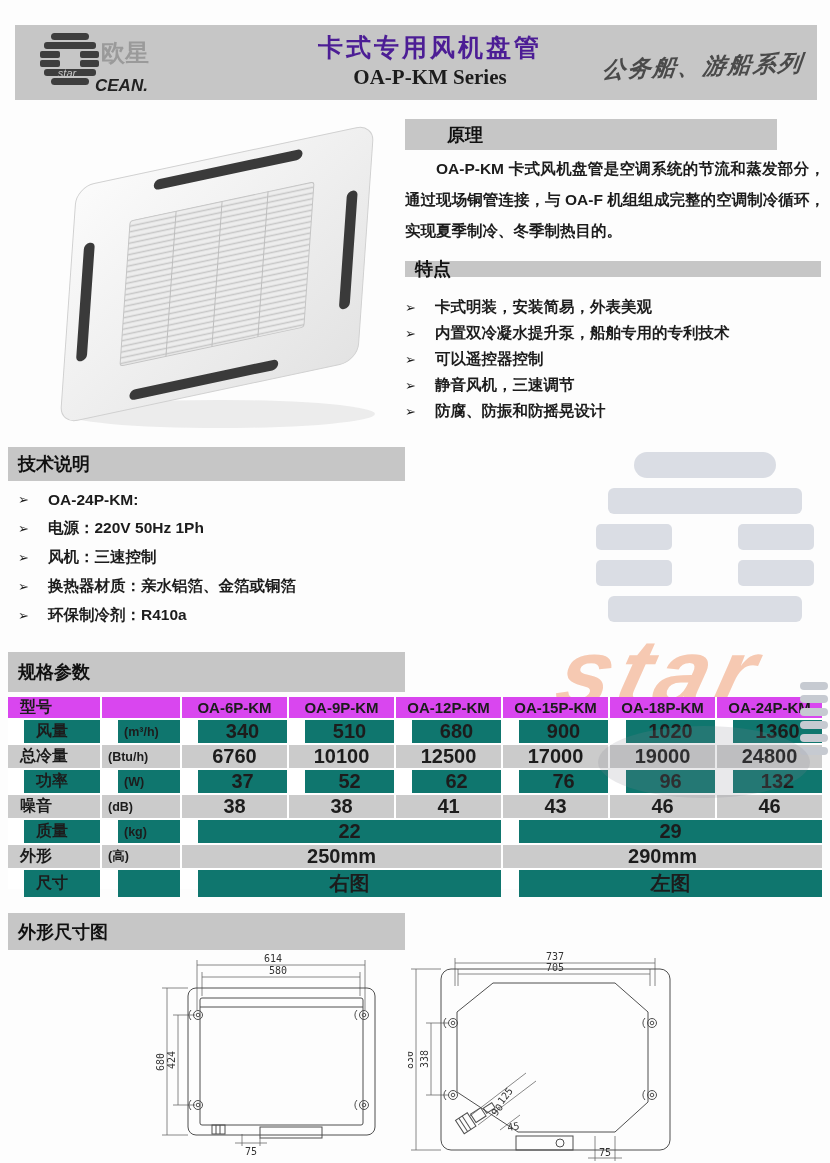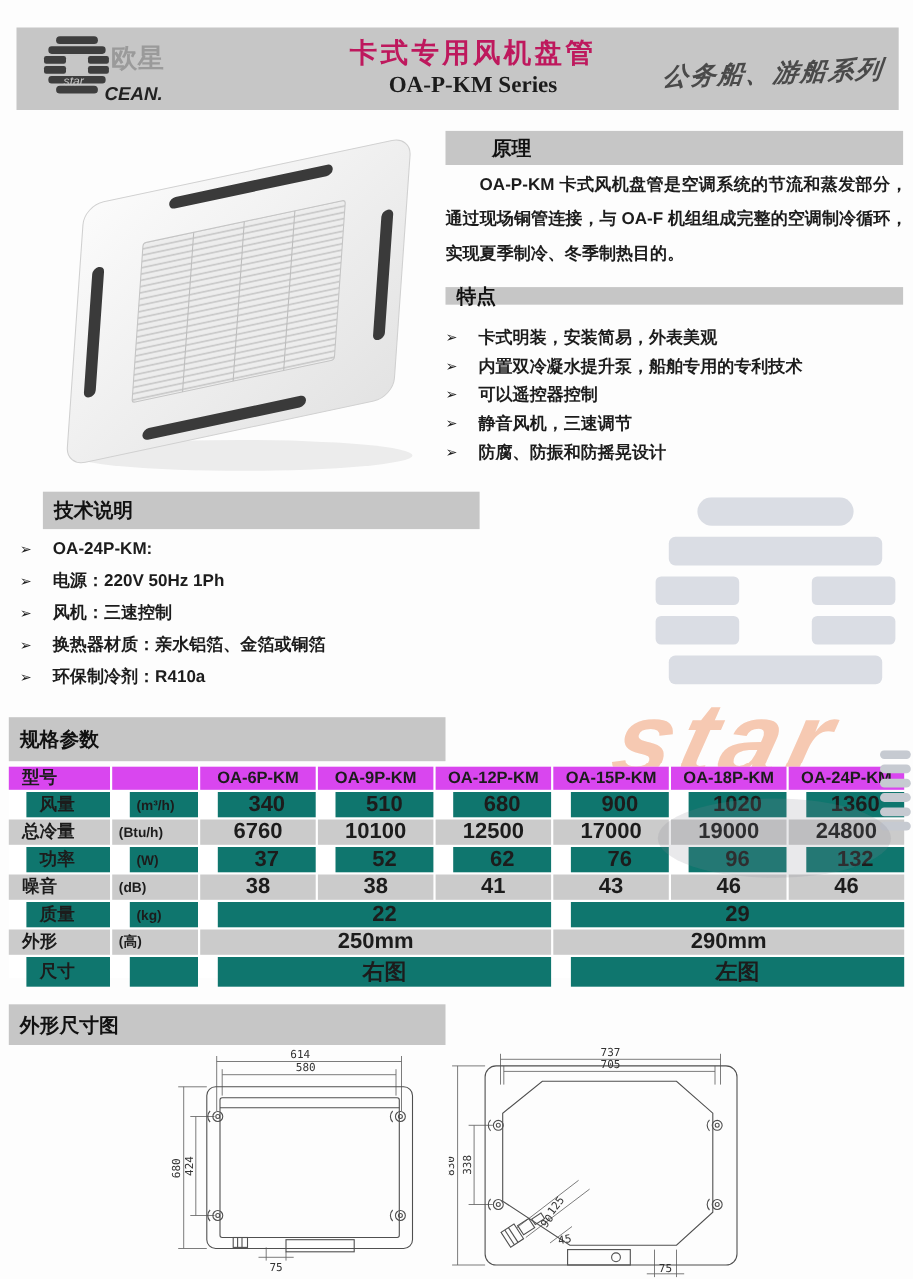--- a/index.html
+++ b/index.html
@@ -11,30 +11,30 @@
   .wm-star{left:560px;top:618px;font-size:96px;font-weight:bold;font-style:italic;
            color:#f6c9b2;letter-spacing:6px;transform:skewX(-14deg);white-space:nowrap;}
   .wm-overlay{z-index:3;pointer-events:none;}
   .wm-ellipse{left:598px;top:726px;width:212px;height:72px;border-radius:50%;
               background:#83878e;opacity:.18;}
   
   .content{z-index:1;}
   .header-bar{left:15px;top:25px;width:802px;height:75px;background:#c6c6c6;}
   .logo-svg{left:22px;top:6px;width:190px;height:64px;}
   .title-wrap{left:230px;top:6px;width:370px;text-align:center;}
-  .title-cn{font-size:25px;font-weight:bold;letter-spacing:3px;color:#be185d;}
+  .title-cn{font-size:25px;font-weight:bold;letter-spacing:3px;color:#4c1d95;}
   .title-en{font-size:21px;font-weight:bold;font-family:"Liberation Serif","DejaVu Serif",serif;margin-top:1px;}
   .tagline{right:14px;top:26px;font-size:23px;font-weight:bold;font-style:italic;
            color:#4a4a4a;letter-spacing:2px;transform:skewX(-8deg) rotate(-2deg);}
   
   .sec-bar{background:#c6c6c6;font-size:18px;font-weight:bold;color:#111;
            box-sizing:border-box;padding-left:10px;display:flex;align-items:center;}
-  .bar-principle{left:405px;top:119px;width:416px;height:31px;padding-left:42px;}
+  .bar-principle{left:405px;top:119px;width:372px;height:31px;padding-left:42px;}
   .bar-features{left:405px;top:261px;width:416px;height:16px;}
-  .bar-tech{left:8px;top:447px;width:397px;height:34px;margin-left:31px;}
+  .bar-tech{left:8px;top:447px;width:397px;height:34px;}
   .bar-specs{left:8px;top:652px;width:397px;height:40px;}
   .bar-dims{left:8px;top:913px;width:397px;height:37px;}
   
   .principle-body{left:405px;top:153px;width:420px;font-size:15.5px;font-weight:bold;
                   line-height:31px;text-align:justify;text-indent:2em;margin:0;}
   .feature-list{left:405px;top:294px;width:420px;}
   .feature-item{display:flex;height:26px;align-items:center;font-size:15.5px;font-weight:bold;}
   .mk{width:30px;flex:none;font-size:13px;}
   
   .tech-list{left:18px;top:485px;width:640px;}

